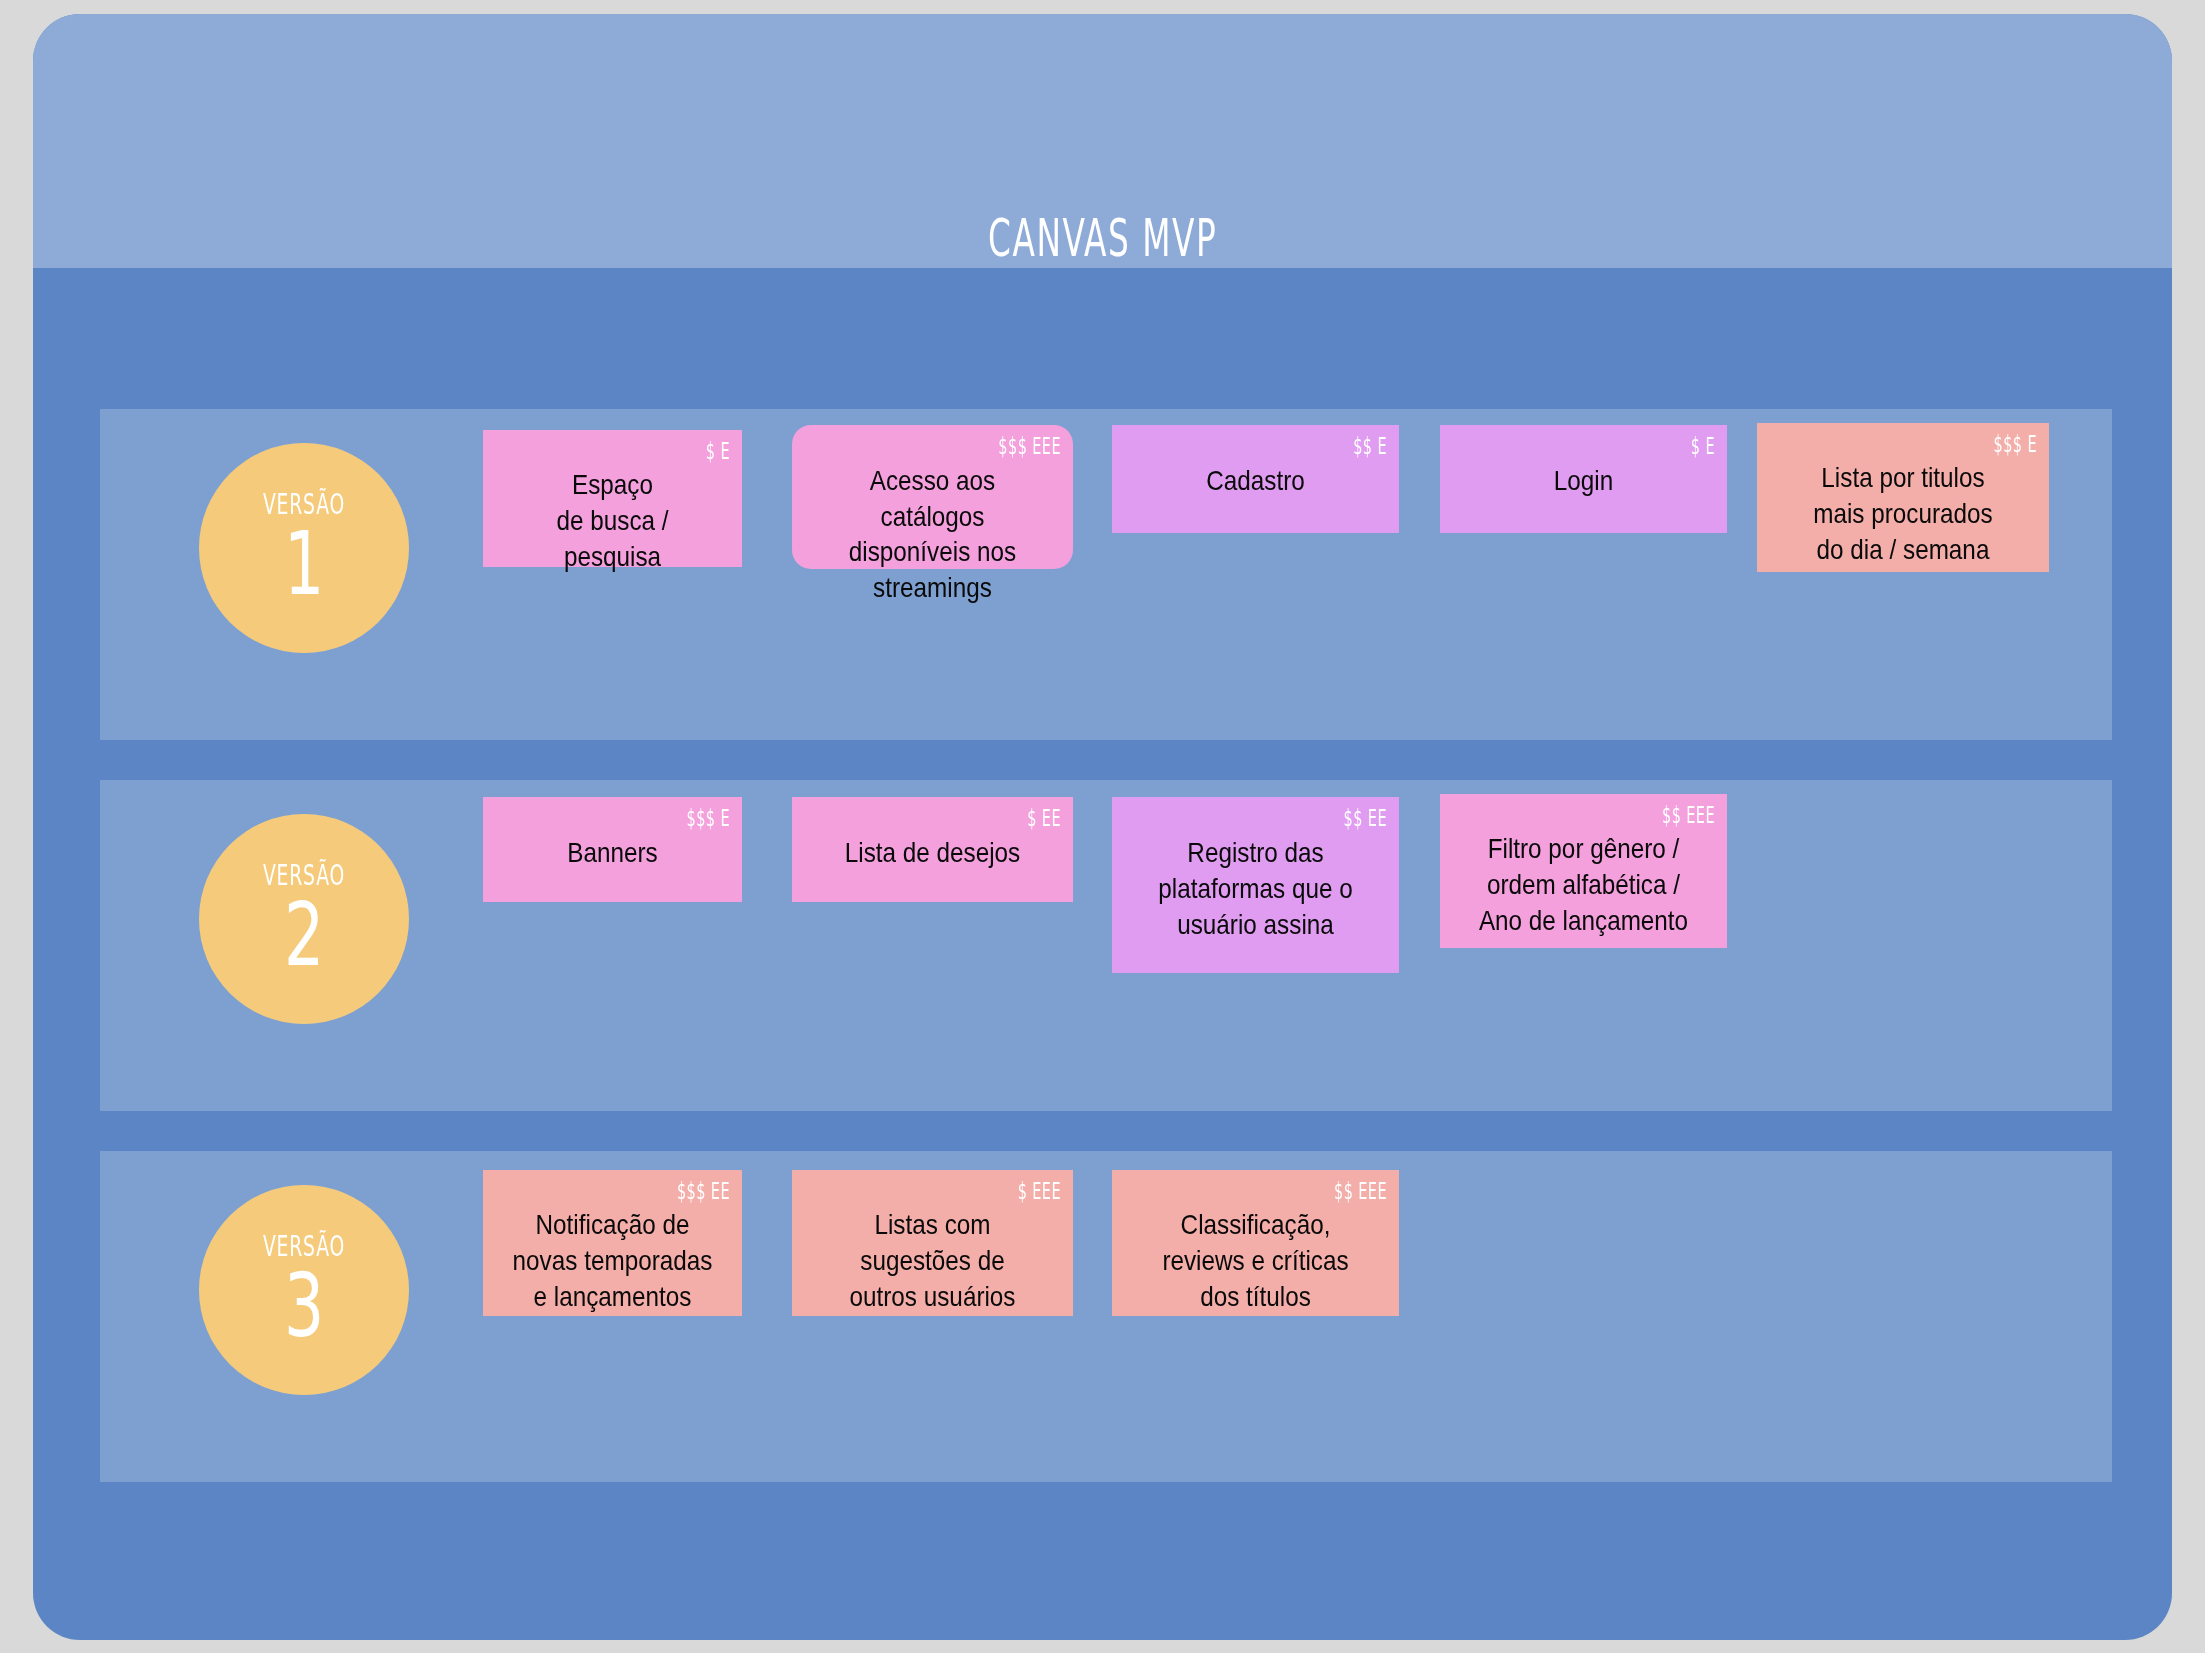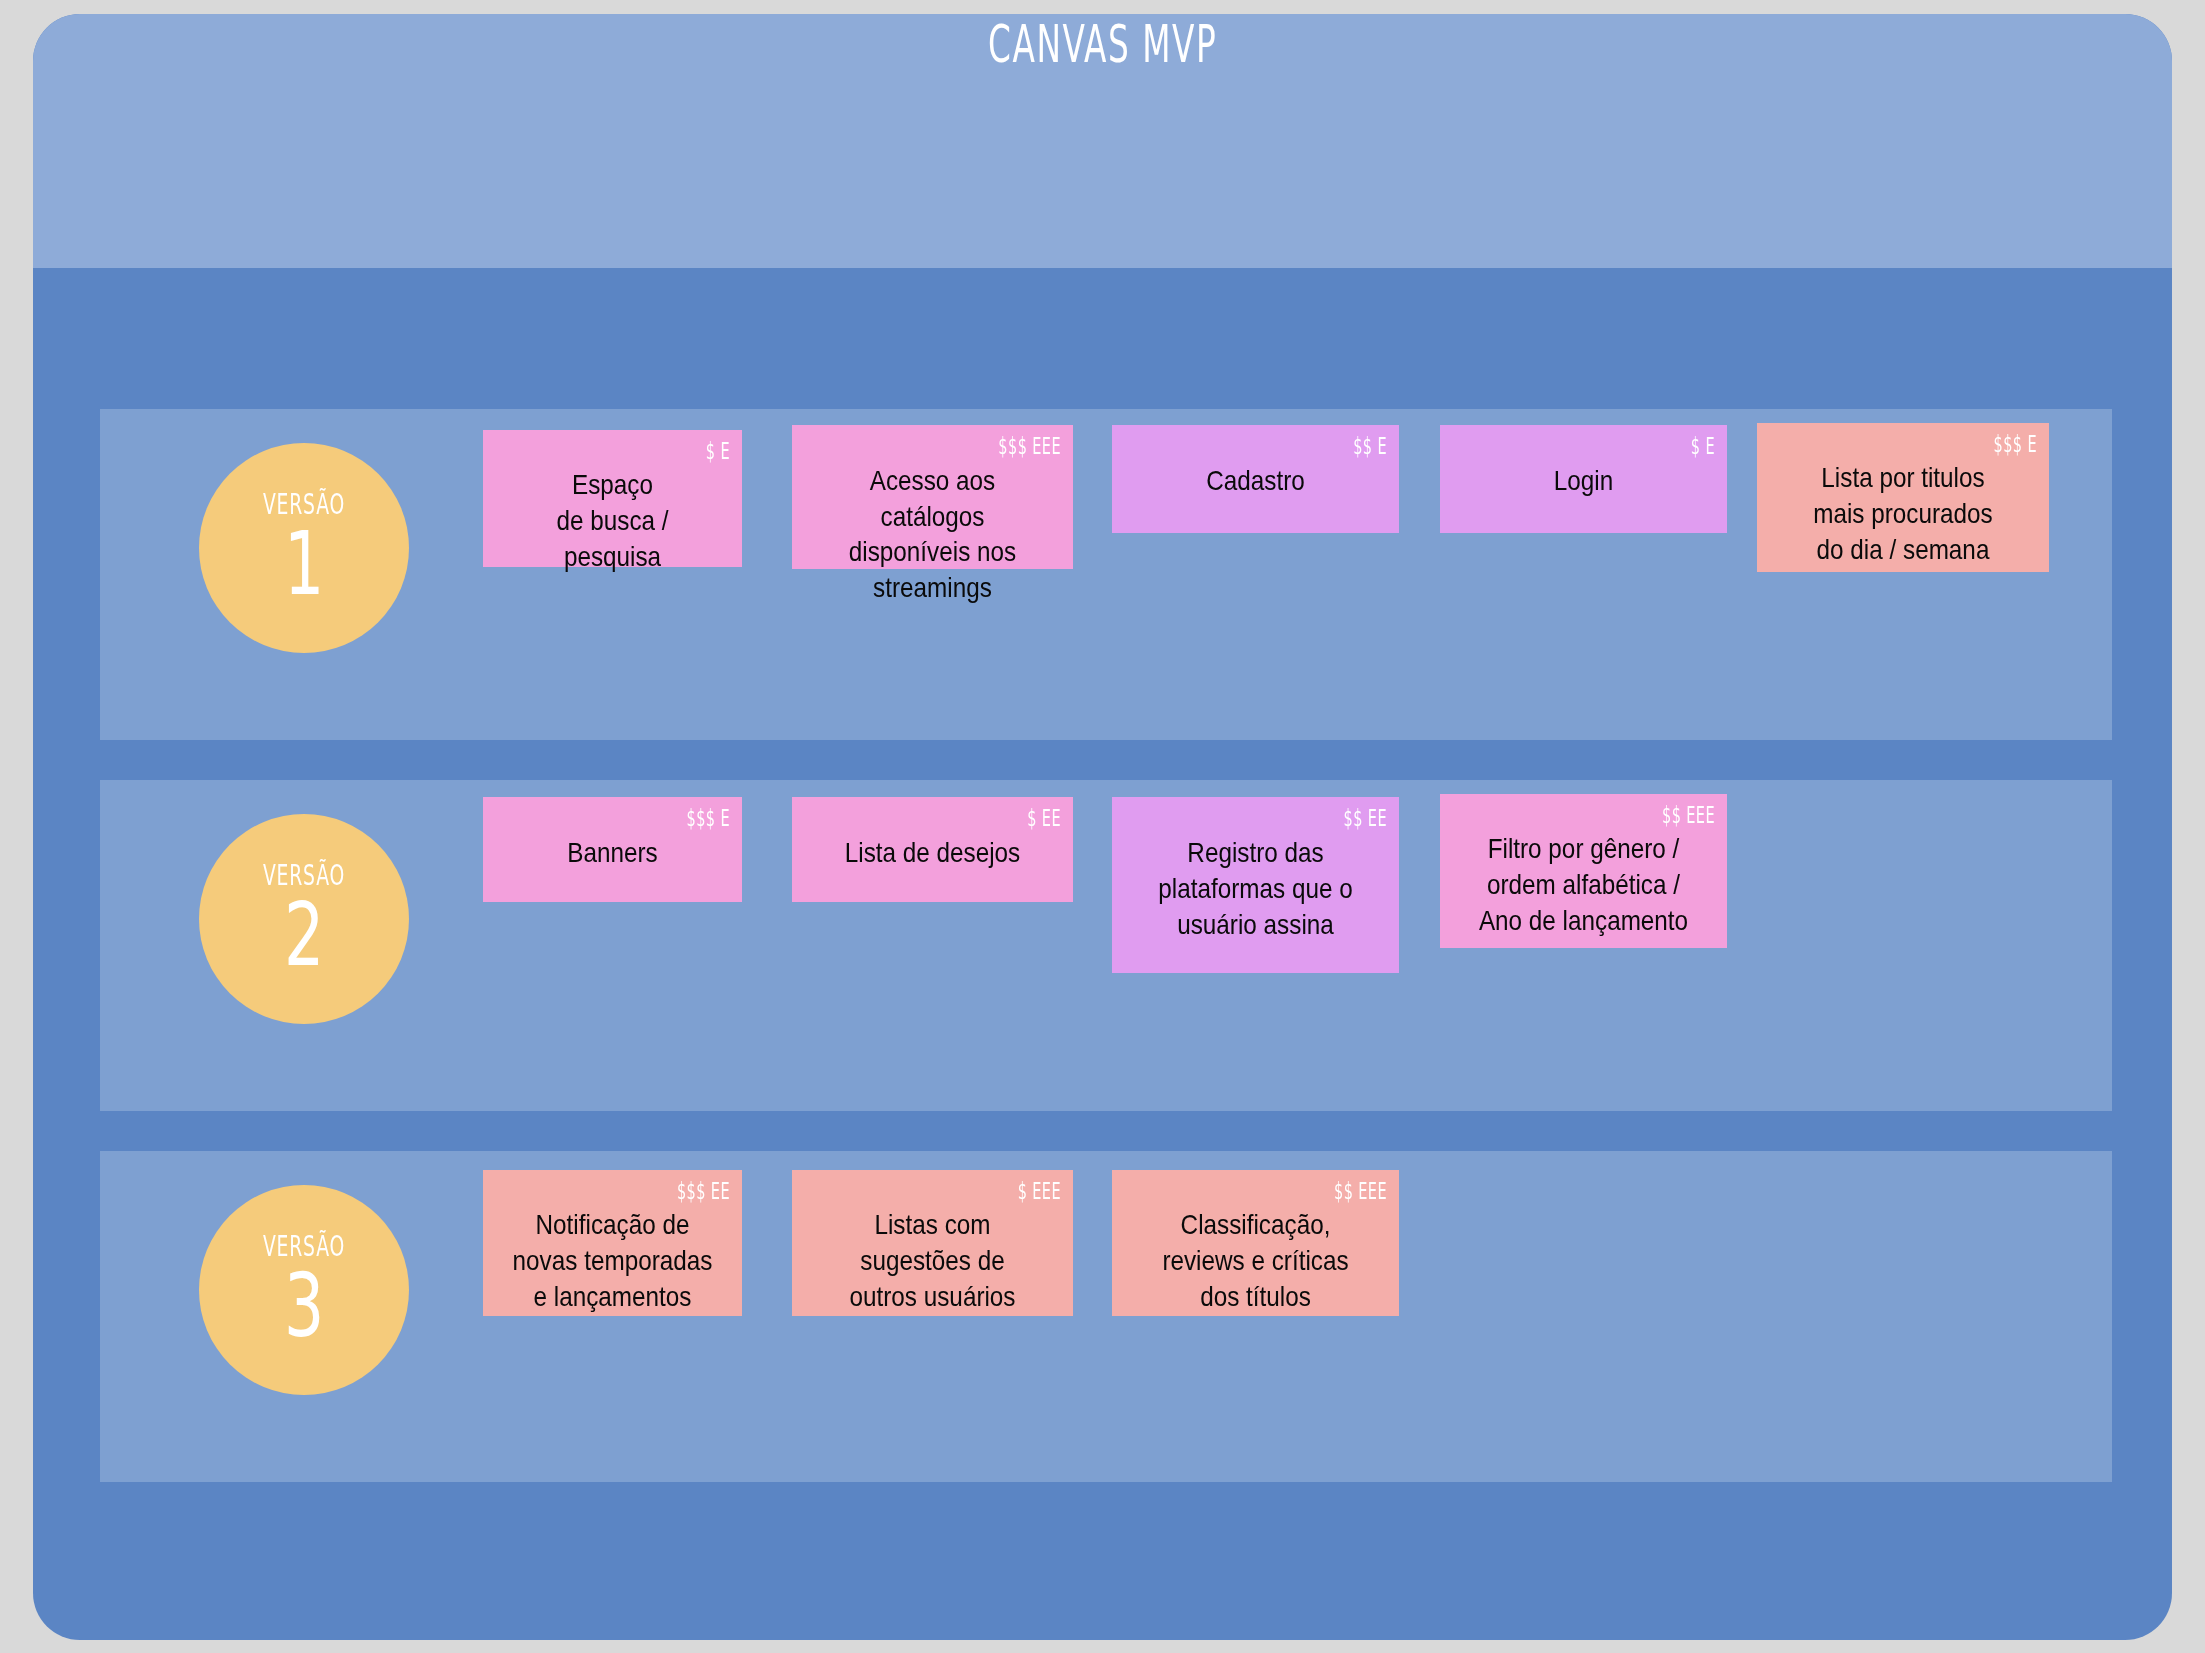--- a/index.html
+++ b/index.html
@@ -28,21 +28,21 @@
 
   
   #canvas-header {
     position: absolute;
     left: 0;
     top: 0;
     width: 100%;
     height: 254px;
     background: #8eabd8;
     display: flex;
-    align-items: flex-start;
+    align-items: flex-end;
     justify-content: center;
   }
   #canvas-title {
     color: #ffffff;
     font-size: 52px;
     letter-spacing: 2.2px;
     font-weight: 400;
     transform: scaleX(0.70);
     transform-origin: center;
     white-space: nowrap;
@@ -156,21 +156,21 @@
         <span class="version-word">VERSÃO</span>
         <span class="version-num">1</span>
       </div>
       <div class="cards-strip">
           <div class="card" style="left: 0px; top: 21px; width: 259px; height: 137px; background: rgb(243, 160, 220);">
             <div class="card-badge">$ E</div>
             <div class="card-text">Espaço
 de busca /
 pesquisa</div>
           </div>
-          <div class="card" style="left: 309px; top: 16.5px; width: 281px; height: 144px; background: rgb(243, 160, 220);">
+          <div class="card" style="left: 309px; top: 16.5px; width: 281px; height: 144px; background: rgb(243, 160, 220); border-radius: 19px;">
             <div class="card-badge">$$$ EEE</div>
             <div class="card-text">Acesso aos
 catálogos
 disponíveis nos
 streamings</div>
           </div>
           <div class="card" style="left: 629px; top: 16.5px; width: 287px; height: 108px; background: rgb(224, 156, 240);">
             <div class="card-badge">$$ E</div>
             <div class="card-text">Cadastro</div>
           </div>

